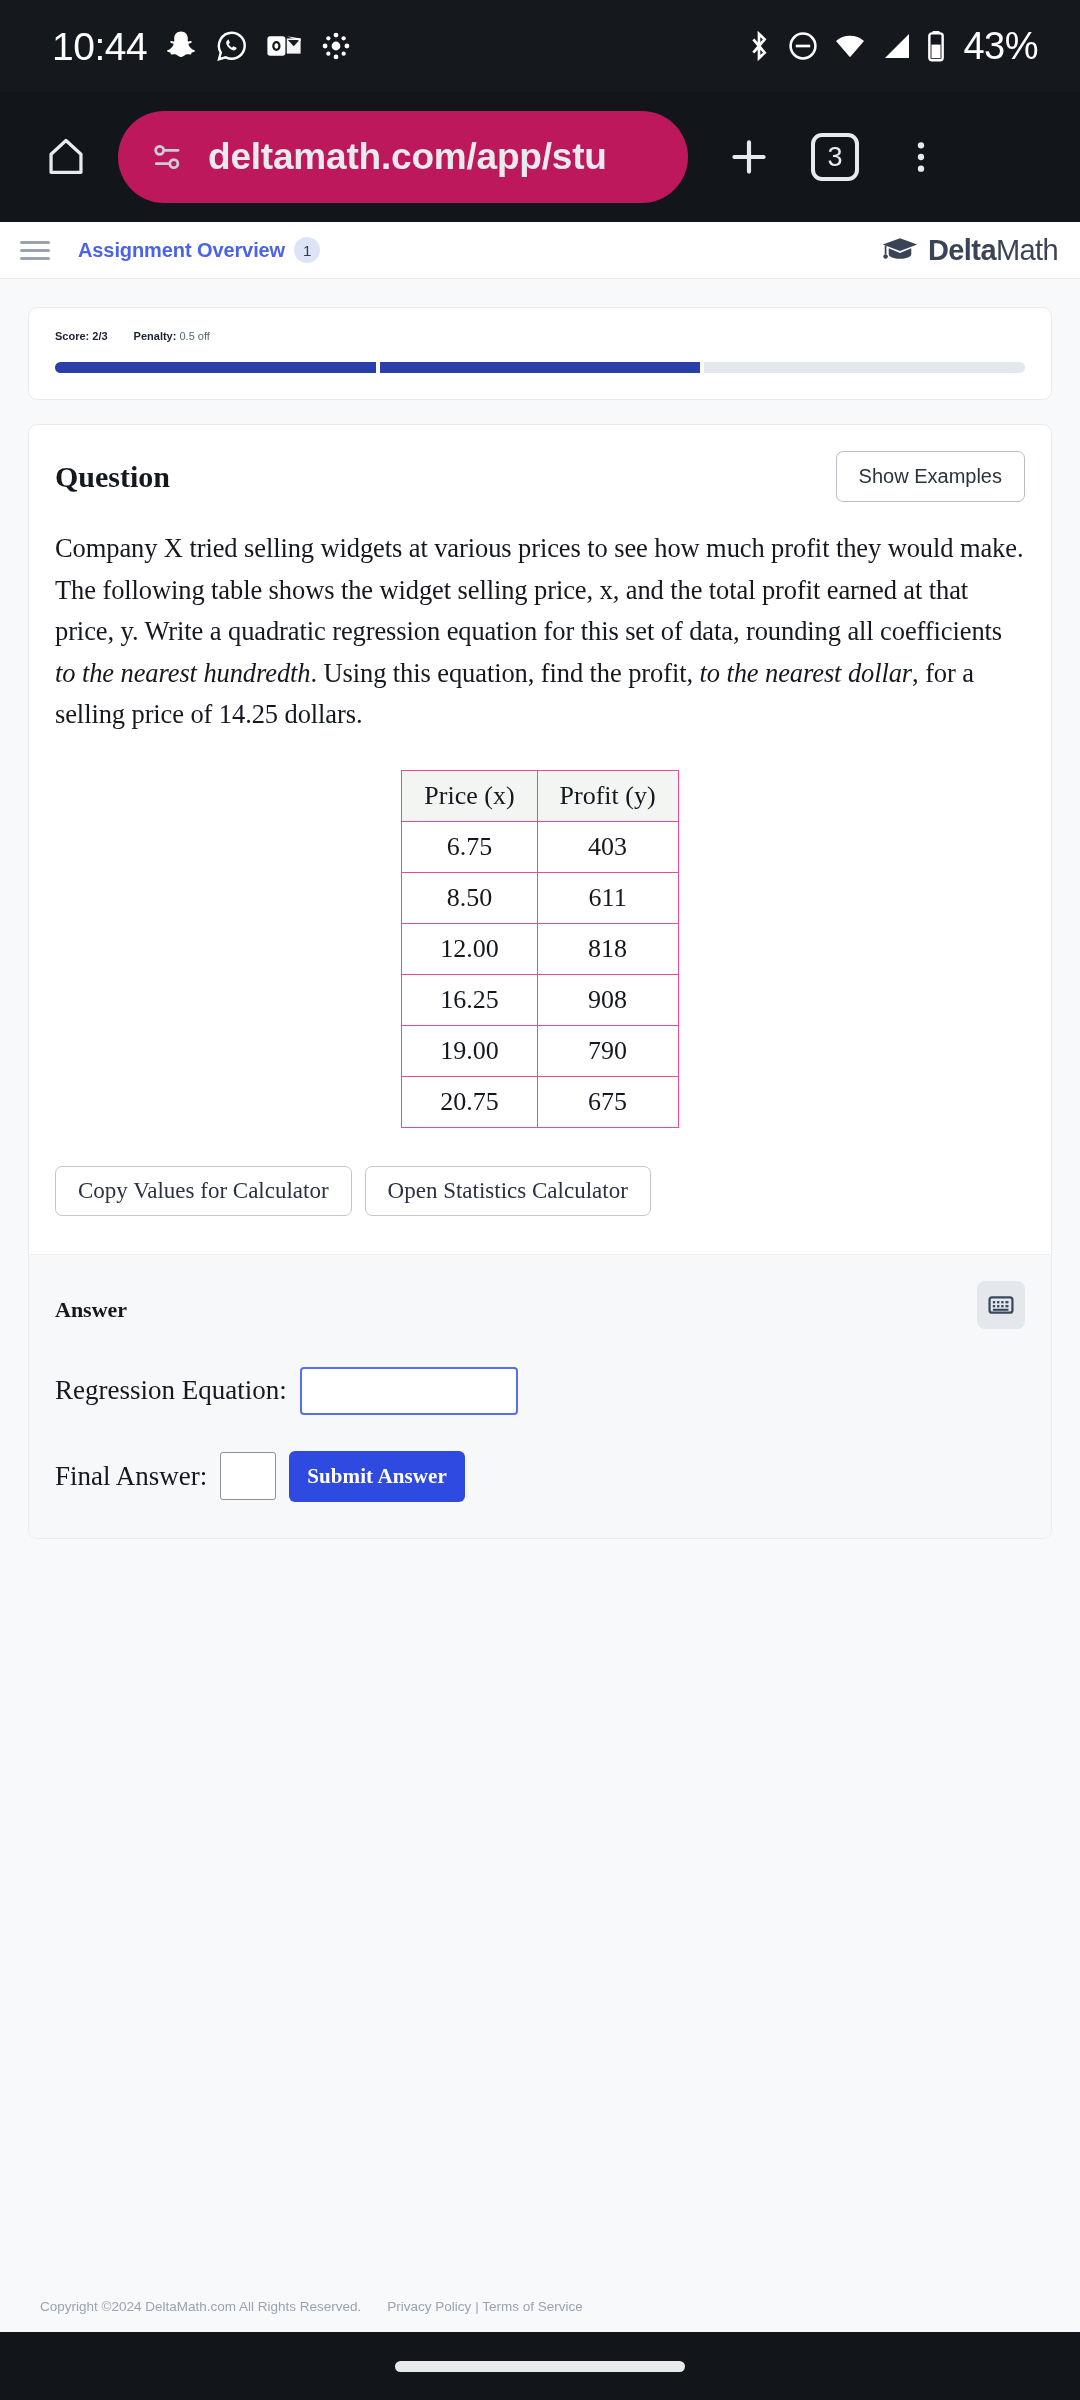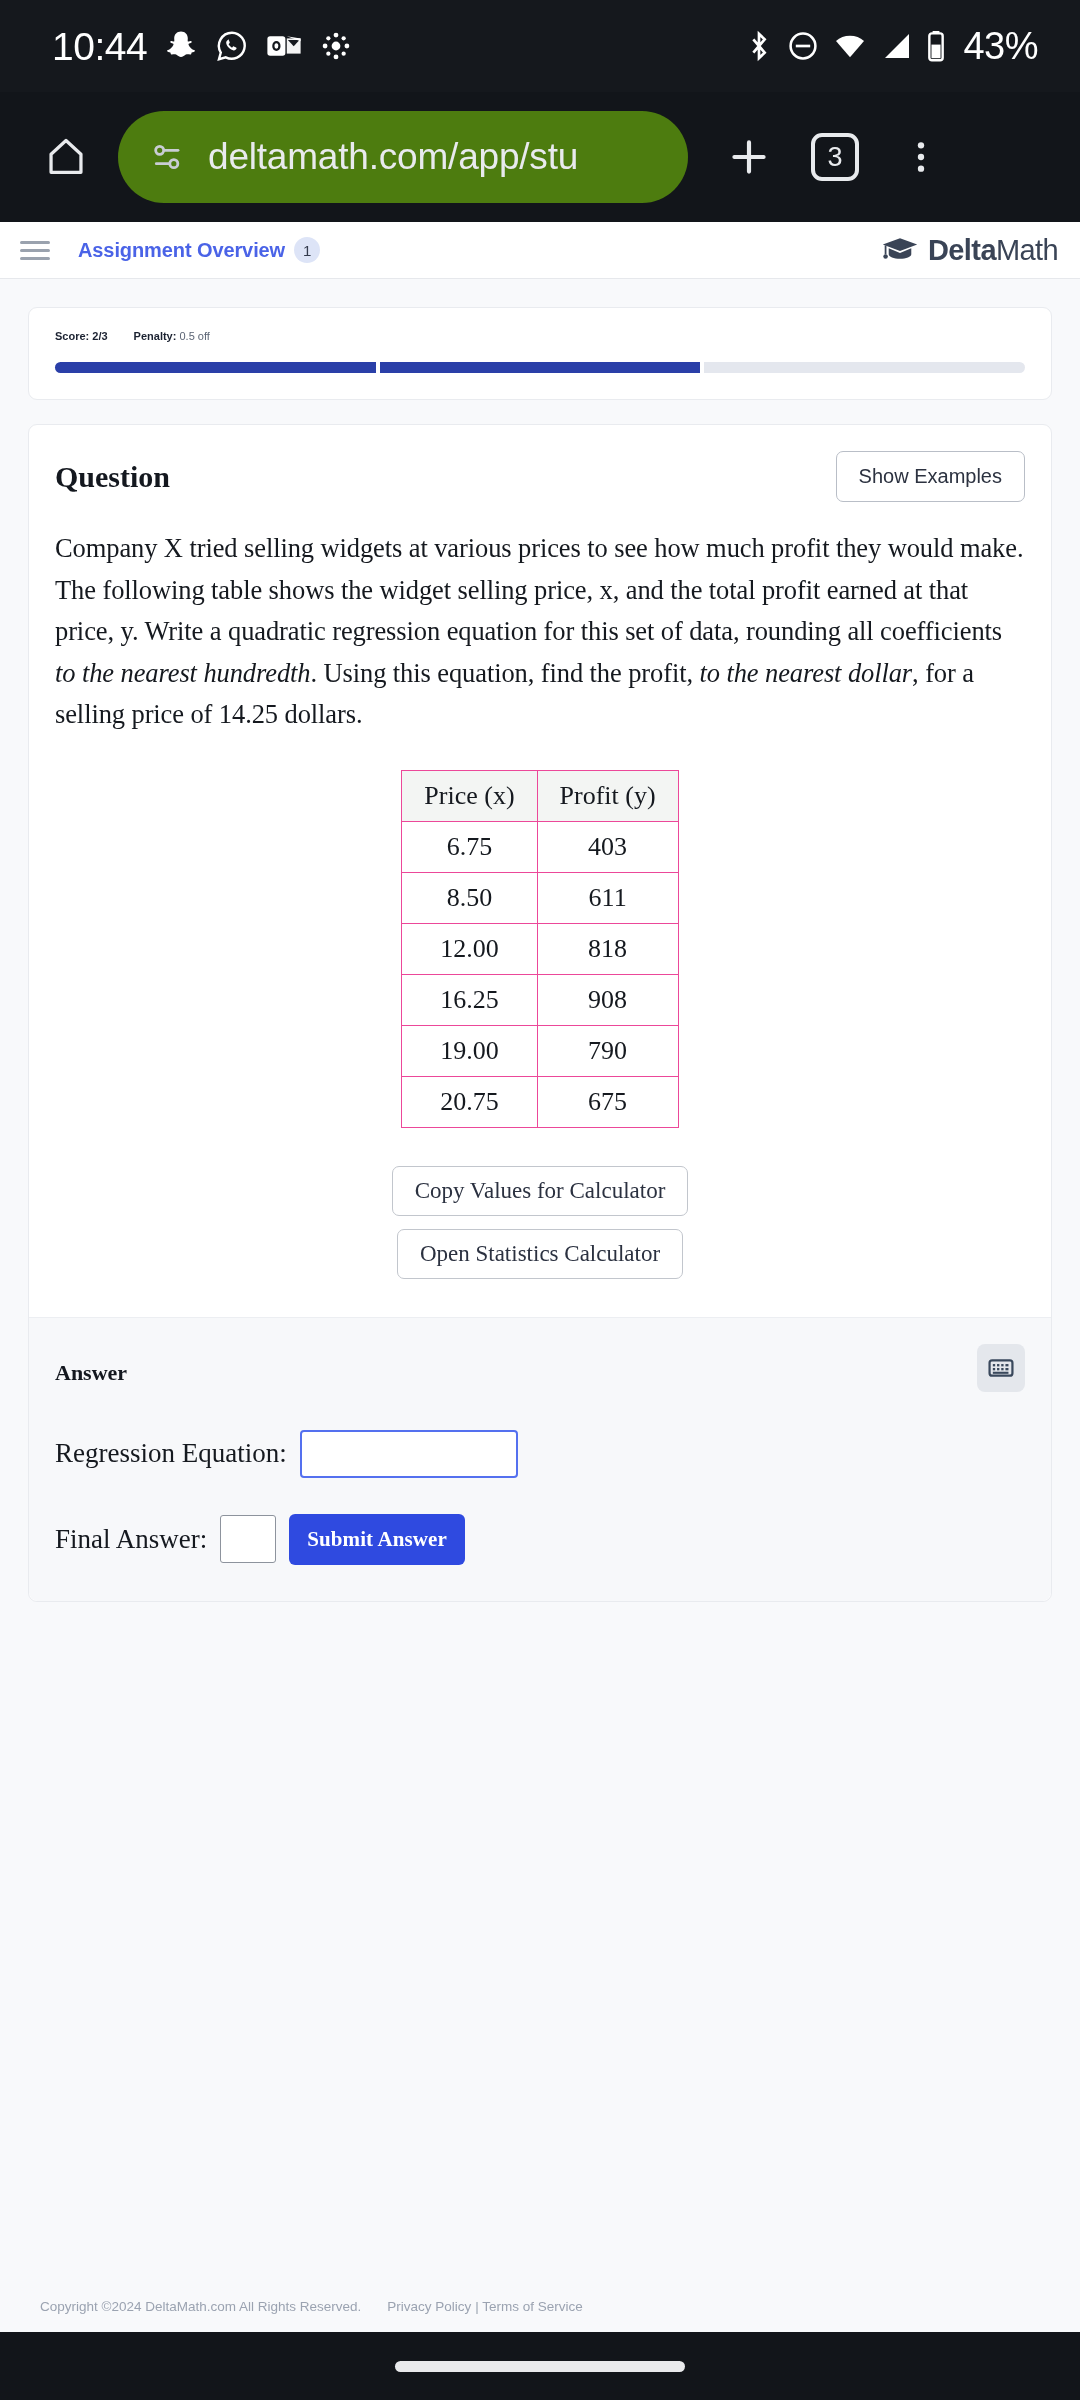--- a/index.html
+++ b/index.html
@@ -69,29 +69,30 @@
     flex: 0 0 auto;
   }
   .home-btn {
     width: 76px; height: 76px;
     display: flex; align-items: center; justify-content: center;
     flex: 0 0 auto;
   }
   .omnibox {
     flex: 1 1 auto;
     height: 92px;
-    background: #4d7c0f;
+    background: #be185d;
     border-radius: 46px;
     display: flex;
     align-items: center;
     padding: 0 30px;
     gap: 20px;
     overflow: hidden;
     margin: 0 14px 0 6px;
     max-width: 570px;
+    font-weight: bold;
   }
   .omnibox-url {
     color: #e8eaed;
     font-size: 37px;
     white-space: nowrap;
     overflow: hidden;
     letter-spacing: -0.2px;
   }
   .newtab-btn, .tabcount-btn, .kebab-btn {
     width: 78px; height: 78px;
@@ -278,21 +279,20 @@
     color: #15191f;
     min-width: 100px;
   }
   table.data th {
     background: #f3f5f3;
     font-weight: 400;
   }
 
   .calc-btns {
     display: flex;
-    flex-direction: column;
     align-items: center;
     gap: 13px;
     margin-top: 38px;
   }
   .btn-calc {
     border: 1px solid #c2c6cd;
     background: #ffffff;
     border-radius: 7px;
     font-family: "Liberation Serif", serif;
     font-size: 23px;

